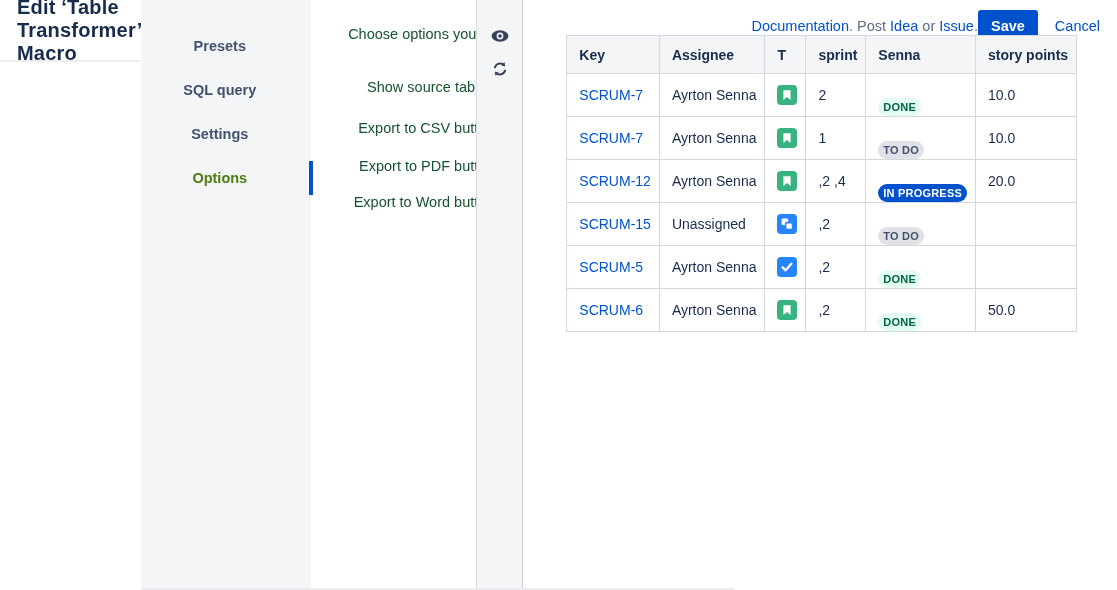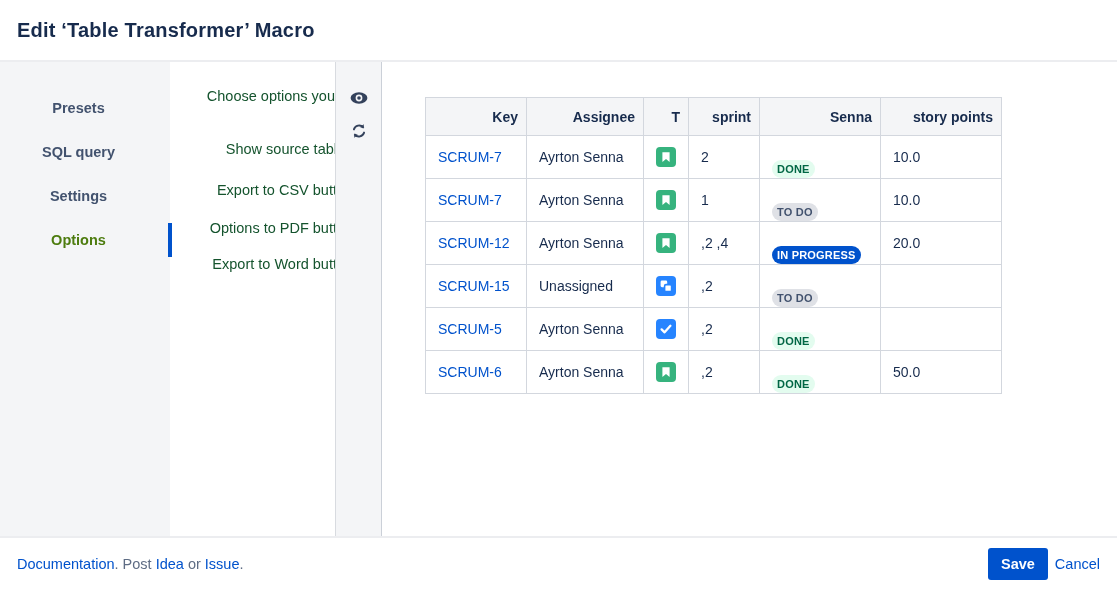--- a/index.html
+++ b/index.html
@@ -1,19 +1,19 @@
 <!DOCTYPE html>
 <html><head>
 <meta charset="utf-8">
 <style>
   * { margin: 0; padding: 0; box-sizing: border-box; }
   html, body { width: 1117px; height: 590px; overflow: hidden; background: #fff;
     font-family: "Liberation Sans", sans-serif; }
 
-  .dialog { width: 1117px; height: 590px; display: flex; flex-direction: column; background: #fff; }
+  .dialog { width: 1117px; height: 590px; display: flex; flex-direction: row; background: #fff; }
 
   
   .dlg-header { height: 62px; flex: 0 0 62px; display: flex; align-items: center;
     padding-left: 17px; background: #fff; border-bottom: 2px solid #ECEDF0; }
   .dlg-title { font-size: 20px; font-weight: 600; color: #172B4D; letter-spacing: .2px; }
 
   
   .dlg-body { flex: 1 1 auto; display: flex; border-bottom: 2px solid #ECEDF0; min-height: 0; }
 
   
@@ -38,34 +38,34 @@
     border-left: 1px solid #D8DBE0; border-right: 1px solid #CBD0D8;
     display: flex; flex-direction: column; align-items: center; padding-top: 26px; gap: 13px; }
   .strip-icon { width: 20px; height: 20px; display: block; cursor: pointer; }
 
   
   .main-area { flex: 1 1 auto; background: #fff; position: relative; }
   table.preview { position: absolute; left: 43px; top: 35px; border-collapse: collapse;
     font-size: 14px; color: #172B4D; border: 1px solid #BCC1CB; }
   table.preview th, table.preview td { border: 1px solid #D3D7DE; height: 38px;
     padding: 0 8px 0 12px; text-align: left; vertical-align: middle; white-space: nowrap; }
-  table.preview th { background: #F4F5F7; font-weight: 700; color: #172B4D; text-align: right; }
+  table.preview th { background: #F4F5F7; font-weight: 700; color: #172B4D; }
   col.c-key { width: 101px; } col.c-assignee { width: 117px; } col.c-type { width: 45px; }
   col.c-sprint { width: 71px; } col.c-status { width: 121px; } col.c-points { width: 121px; }
   .key-link { color: #0052CC; cursor: pointer; text-decoration: none; }
   .type-icon { width: 20px; height: 20px; display: block; }
   .badge { display: inline-block; font-size: 11px; font-weight: 700; line-height: 1;
     padding: 4px 5px 3px; border-radius: 9px; letter-spacing: .2px; margin-top: 24px; }
 
   
   .dlg-footer { height: 52px; flex: 0 0 52px; display: flex; align-items: center;
     padding: 0 17px; background: #fff; font-size: 14.5px; }
   .foot-link { color: #0052CC; cursor: pointer; }
   .foot-text { color: #5E6C84; white-space: pre; }
-  .foot-actions { margin-left: auto; display: flex; align-items: center; gap: 7px; }
+  .foot-actions { margin-left: auto; display: flex; align-items: center; gap: 17px; }
   .save-btn { background: #0052CC; color: #fff; border: none; border-radius: 3px;
     font-family: "Liberation Sans", sans-serif; font-size: 14.5px; font-weight: 600;
     padding: 8px 13px; cursor: pointer; }
   .cancel-link { color: #0052CC; font-size: 14.5px; cursor: pointer; }
 </style>
 </head>
 <body>
 
 <div class="dialog">
 
@@ -79,21 +79,21 @@
       <div class="sidebar-item">Presets</div>
       <div class="sidebar-item">SQL query</div>
       <div class="sidebar-item">Settings</div>
       <div class="sidebar-item active">Options</div>
     </div>
 
     <div class="options-panel">
       <div class="opt-label">Choose options you</div>
       <div class="opt-label">Show source tabl</div>
       <div class="opt-label">Export to CSV butt</div>
-      <div class="opt-label">Options to PDF butt</div>
+      <div class="opt-label">Export to PDF butt</div>
       <div class="opt-label">Export to Word butt</div>
     </div>
 
     <div class="icon-strip">
       <svg class="strip-icon" viewBox="0 0 20 20">
         <ellipse cx="10" cy="10" rx="8.4" ry="5.7" fill="#33415B"></ellipse>
         <circle cx="10" cy="10" r="3.4" fill="#F4F5F7"></circle>
         <circle cx="10" cy="10" r="1.8" fill="#33415B"></circle>
       </svg>
       <svg class="strip-icon" viewBox="0 0 20 20">

